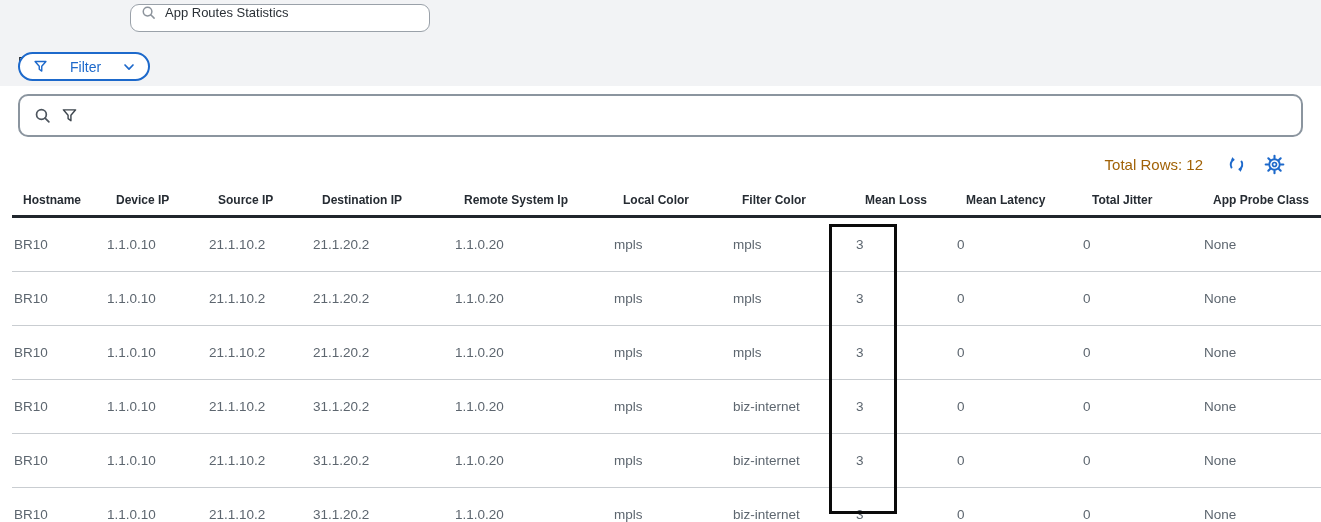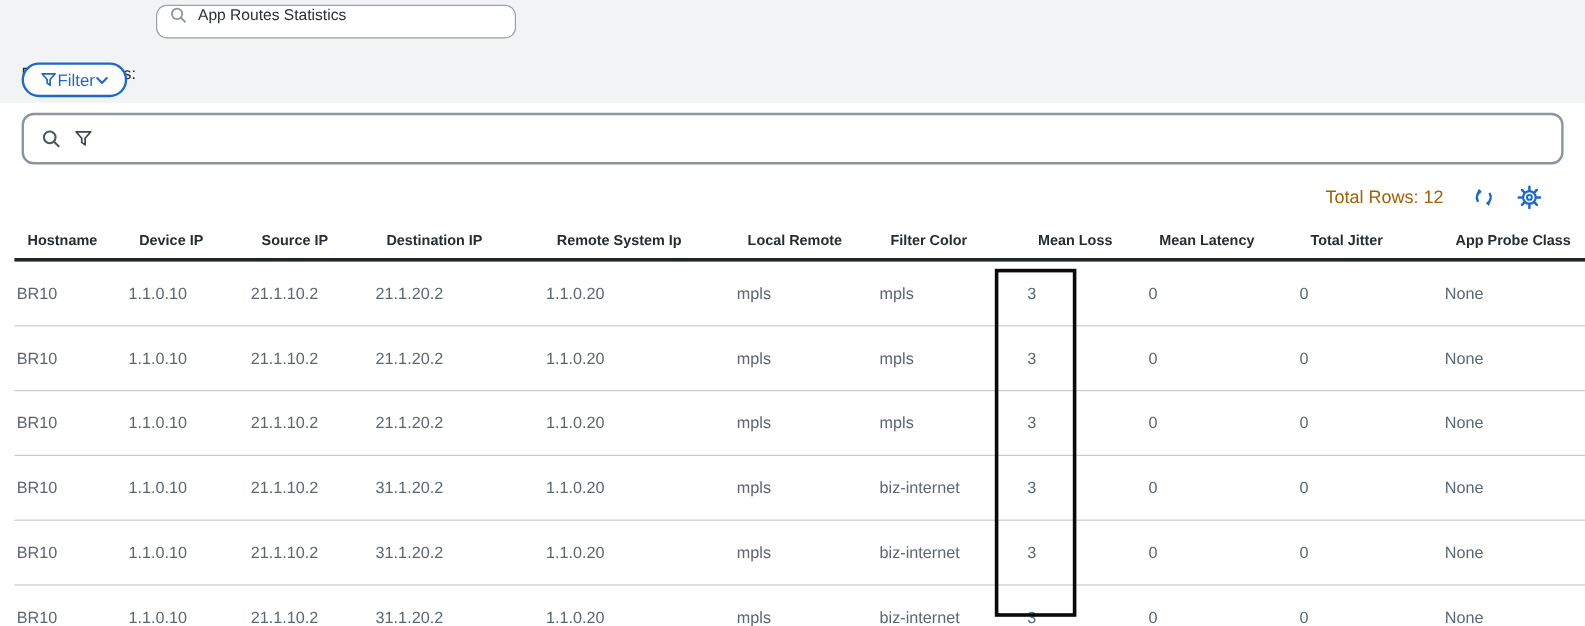--- a/index.html
+++ b/index.html
@@ -20,21 +20,21 @@
   .device-options-input {
     position:absolute; left:130px; top:4px; width:300px; height:28px;
     background:#fff; border:1px solid #9aa1a9; border-radius:9px;
     display:flex; align-items:flex-start; gap:9px; padding:0 10px;
   }
   .device-options-input .value { font-size:13px; color:#2a3036; }
   .icon { display:inline-flex; align-items:center; justify-content:center; }
   .filter-button {
     position:absolute; left:18px; top:52px; height:29px;
     background:#fff; border:2px solid #1d69cb; border-radius:15px;
-    display:flex; align-items:center; gap:0; padding:0 13px;
+    display:flex; align-items:center; gap:22px; padding:0 13px;
     color:#1d69cb; font-size:14px; cursor:pointer;
   }
   .search-bar {
     position:absolute; left:18px; top:94px; width:1285px; height:43px;
     background:#fff; border:2px solid #8b959f; border-radius:10px;
     display:flex; align-items:center; padding:0 14px; gap:10px;
   }
   .search-bar .placeholder { font-size:14.5px; color:#9aa2ab; flex:1; }
   .toolbar {
     position:absolute; top:152px; right:36px; height:24px;
@@ -133,21 +133,21 @@
   </span>
 </div>
 
 <div class="table-wrap">
   <div class="grid-row thead">
       <div class="th">Hostname</div>
       <div class="th">Device IP</div>
       <div class="th">Source IP</div>
       <div class="th">Destination IP</div>
       <div class="th">Remote System Ip</div>
-      <div class="th">Local Remote</div>
+      <div class="th">Local Color</div>
       <div class="th">Filter Color</div>
       <div class="th">Mean Loss</div>
       <div class="th">Mean Latency</div>
       <div class="th">Total Jitter</div>
       <div class="th">App Probe Class</div>
     </div>
   <div id="tbody">
       <div class="grid-row tr">
         <div class="td">BR10</div>
         <div class="td">1.1.0.10</div>

